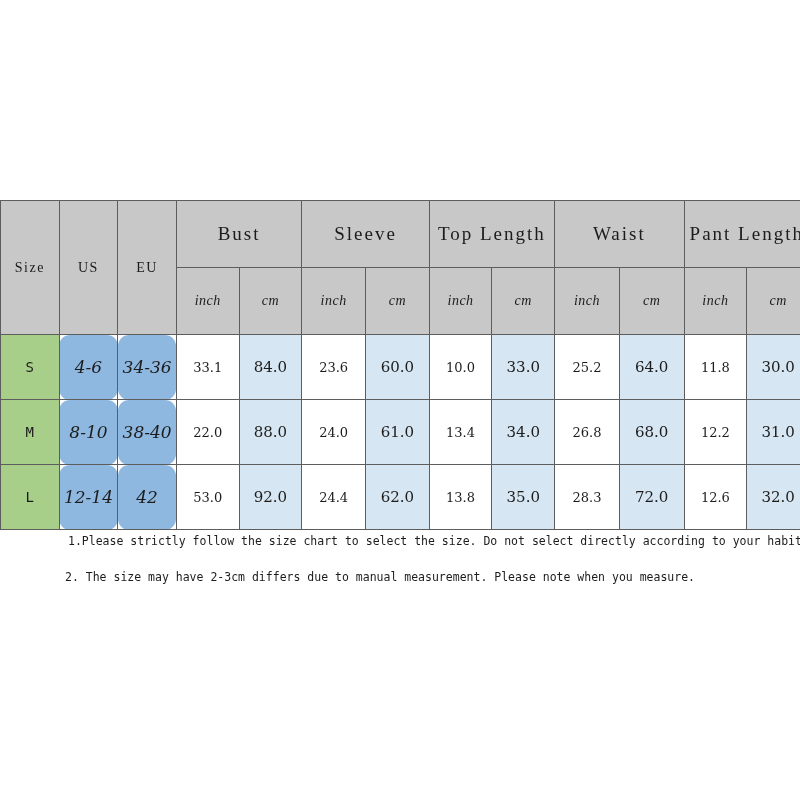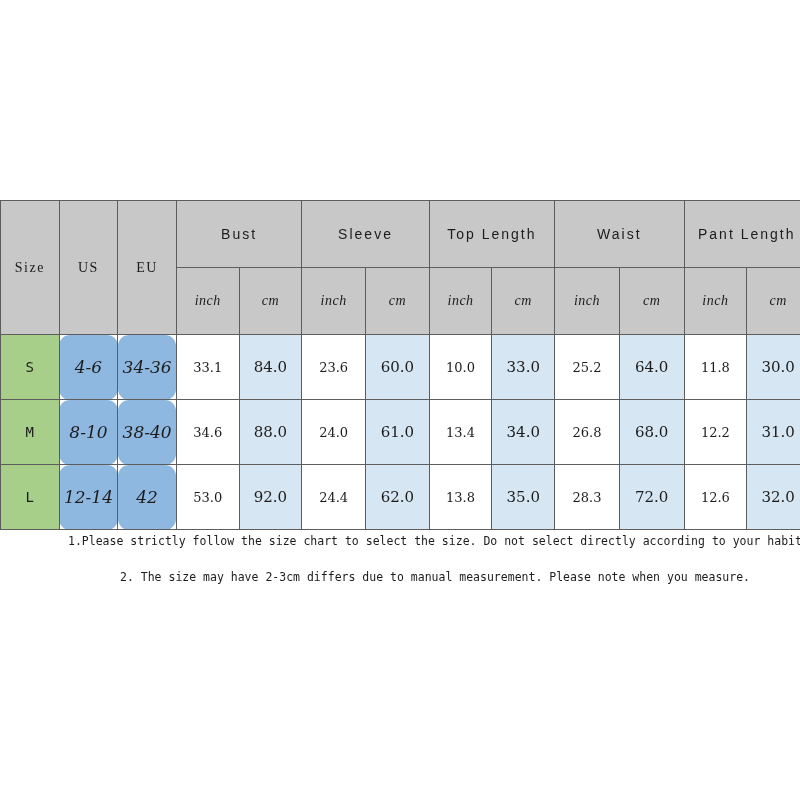--- a/index.html
+++ b/index.html
@@ -38,23 +38,23 @@
     color: #1c1c1c;
     font-weight: normal;
   }
 
   
   .hdr {
     background: #c8c8c8;
   }
   .hdr-group {
     height: 66px;
-    font-size: 14px;
+    font-size: 19px;
     letter-spacing: 2px;
-    font-family: Liberation Sans, sans-serif;
+    font-family: Liberation Serif, serif;
   }
   .hdr-idcol {
     height: 132px;
     font-size: 14px;
     letter-spacing: 1.5px;
     font-family: Liberation Serif, serif;
   }
   .hdr-unit {
     height: 66px;
     font-size: 14px;
@@ -98,21 +98,21 @@
     top: 534px;
     width: 800px;
   }
   .note {
     font-family: "DejaVu Sans Mono", monospace;
     font-size: 11.5px;
     color: #1c1c1c;
     white-space: nowrap;
   }
   .note-1 { margin-left: 68px; margin-bottom: 22px; }
-  .note-2 { margin-left: 120px; }
+  .note-2 { margin-left: 65px; }
 </style>
 </head>
 <body>
 
 <div id="chart-wrap">
   <table class="size-chart">
     <colgroup>
       <col style="width:58px">
       <col style="width:58px">
       <col style="width:58px">
@@ -164,21 +164,21 @@
         <td class="c-cm">33.0</td>
         <td class="c-inch">25.2</td>
         <td class="c-cm">64.0</td>
         <td class="c-inch">11.8</td>
         <td class="c-cm">30.0</td>
       </tr>
       <tr>
         <td class="c-size">M</td>
         <td class="c-std">8-10</td>
         <td class="c-std">38-40</td>
-        <td class="c-inch">34.6</td>
+        <td class="c-inch">22.0</td>
         <td class="c-cm">88.0</td>
         <td class="c-inch">24.0</td>
         <td class="c-cm">61.0</td>
         <td class="c-inch">13.4</td>
         <td class="c-cm">34.0</td>
         <td class="c-inch">26.8</td>
         <td class="c-cm">68.0</td>
         <td class="c-inch">12.2</td>
         <td class="c-cm">31.0</td>
       </tr>

